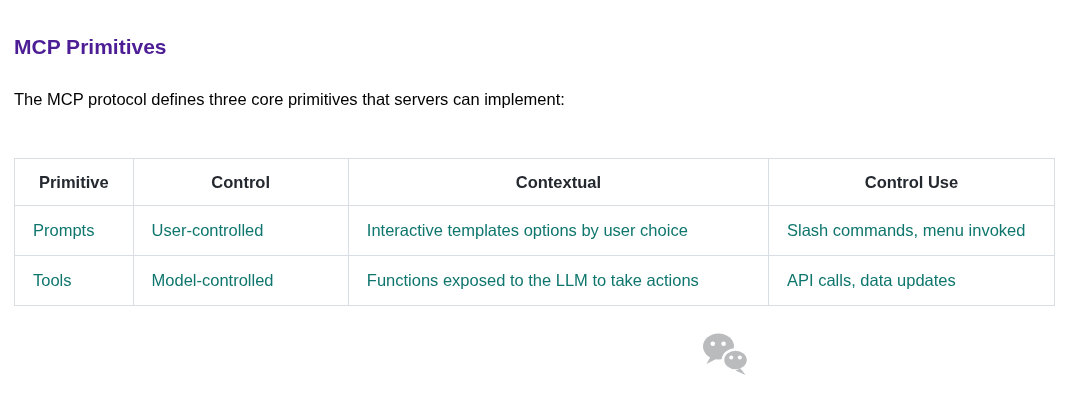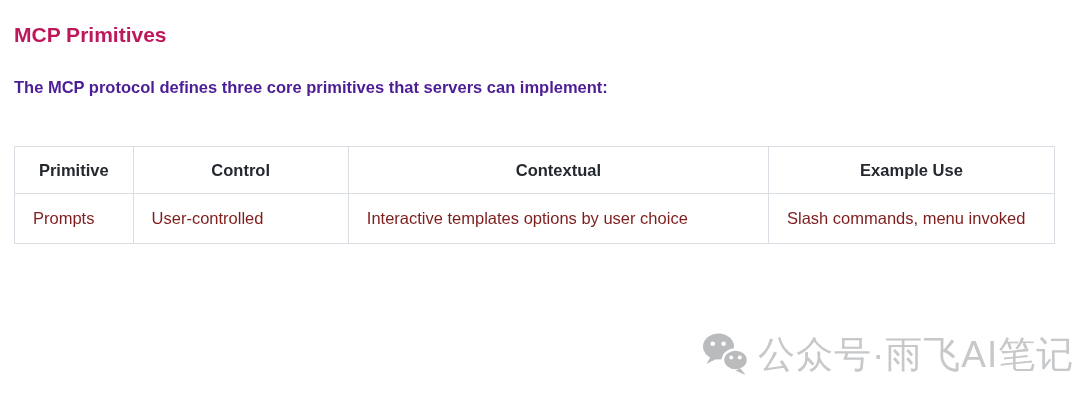--- a/index.html
+++ b/index.html
@@ -10,32 +10,31 @@
     background: #ffffff;
     font-family: "Liberation Sans", "DejaVu Sans", sans-serif;
     color: #24292f;
     position: relative;
     overflow: hidden;
   }
   .page {
     padding: 13px 25px 0 14px;
   }
   h2.page-title {
-    margin: 8px 0 0 0;
+    margin: 20px 0 0 0;
     font-size: 21px;
     line-height: 27px;
     font-weight: 700;
-    color: #be185d;
+    color: #4c1d95;
   }
   p.intro {
     margin: 27px 0 12px 0;
     font-size: 16.5px;
     line-height: 24px;
-    color: #4c1d95;
-    font-weight: bold;
+    color: #000000;
   }
   table.primitives {
     border-collapse: collapse;
     table-layout: fixed;
     width: 1041px;
     font-size: 16.5px;
     background: #ffffff;
     margin-top: 47px;
   }
   table.primitives th,
@@ -48,21 +47,21 @@
     padding: 12px 14px;
     line-height: 22px;
     color: #24292f;
     background: #ffffff;
   }
   table.primitives td {
     padding: 12px 18px;
     line-height: 25px;
     vertical-align: middle;
     text-align: left;
-    color: #7f1d1d;
+    color: #0f766e;
   }
   tr.striped td { background: #f6f8fa; }
   .col-primitive { width: 11.4%; }
   .col-control   { width: 20.7%; }
   .col-desc      { width: 40.4%; }
   .col-example   { width: 27.5%; }
 
   .watermark {
     position: absolute;
     left: 702px;
@@ -95,29 +94,35 @@
       <col class="col-primitive">
       <col class="col-control">
       <col class="col-desc">
       <col class="col-example">
     </colgroup>
     <thead>
       <tr>
         <th>Primitive</th>
         <th>Control</th>
         <th>Contextual</th>
-        <th>Example Use</th>
+        <th>Control Use</th>
       </tr>
     </thead>
     <tbody>
       <tr>
         <td>Prompts</td>
         <td>User-controlled</td>
         <td>Interactive templates options by user choice</td>
         <td>Slash commands, menu invoked</td>
+      </tr>
+      <tr>
+        <td>Tools</td>
+        <td>Model-controlled</td>
+        <td>Functions exposed to the LLM to take actions</td>
+        <td>API calls, data updates</td>
       </tr>
     </tbody>
   </table>
 
 </div>
 
 <div class="watermark">
   <span>
     <svg width="47" height="45" viewBox="0 0 47 45" aria-hidden="true">
 
@@ -125,14 +130,13 @@
       <path d="M9 24 L4.5 32 L15 26.5 Z" fill="#b9bbbd"></path>
       <circle cx="10.8" cy="11.8" r="2.3" fill="#ffffff"></circle>
       <circle cx="21.6" cy="11.8" r="2.3" fill="#ffffff"></circle>
 
       <ellipse cx="33.5" cy="28" rx="12.5" ry="10.5" fill="#b9bbbd" stroke="#ffffff" stroke-width="2.5"></ellipse>
       <path d="M38.5 36.5 L43.5 43 L33.5 38.5 Z" fill="#b9bbbd"></path>
       <circle cx="29.2" cy="25.6" r="2" fill="#ffffff"></circle>
       <circle cx="37.8" cy="25.6" r="2" fill="#ffffff"></circle>
     </svg>
   </span>
-  <span>公众号·雨飞AI笔记</span>
 </div>
 
 </body></html>

